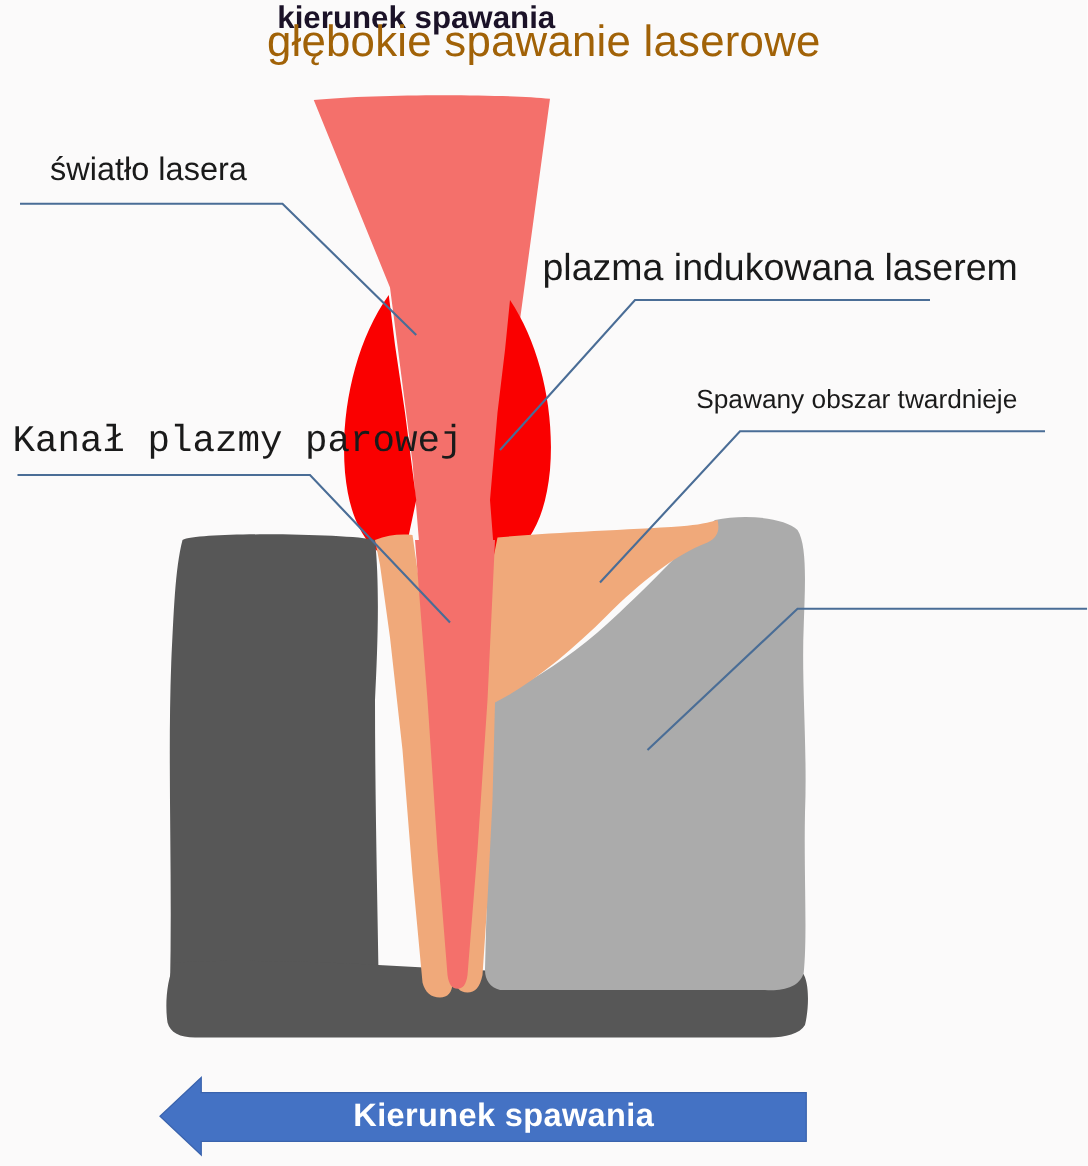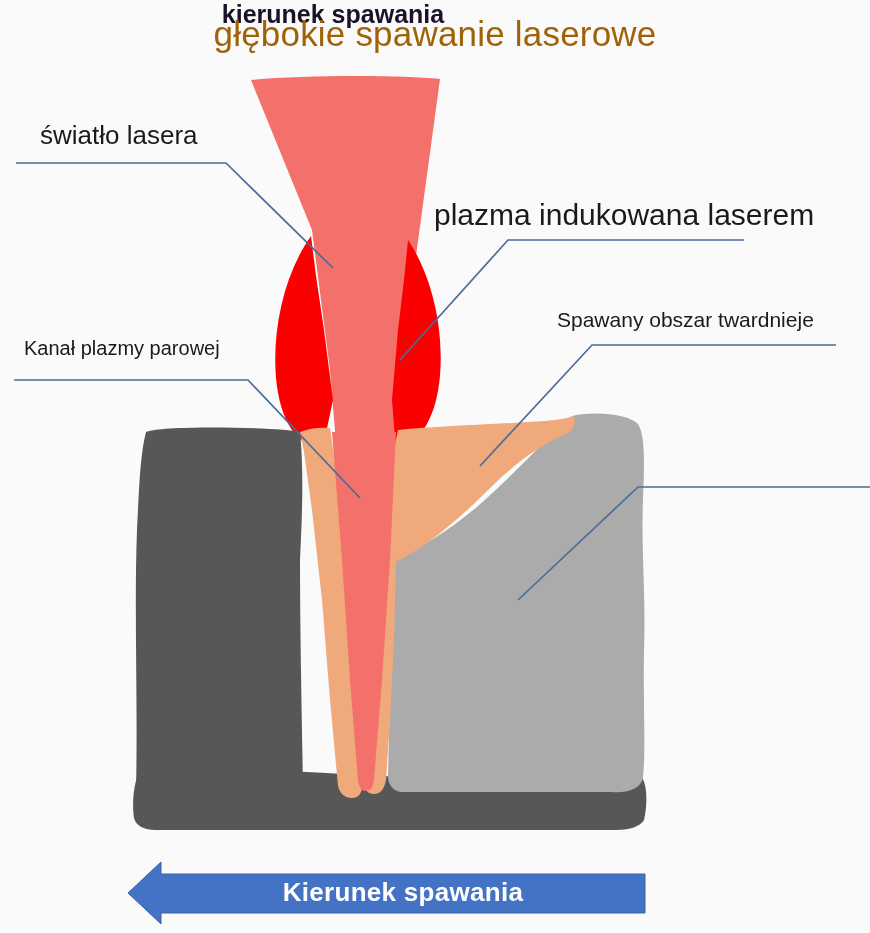--- a/index.html
+++ b/index.html
@@ -38,23 +38,24 @@
     color: #a16207;
     letter-spacing: 0.2px;
   }
   #lbl-laser-light {
     left: 16px;
     top: 120px;
     font-size: 26px;
     margin-left: 24px;
   }
   #lbl-vapor-channel {
-    left: 24px;
+    left: 10px;
     top: 337px;
-    font-size: 20px;
+    font-size: 30px;
+    font-family: Liberation Mono, monospace;
   }
   #lbl-plasma {
     left: 434px;
     top: 197px;
     font-size: 30px;
   }
   #lbl-hardening-top {
     left: 557px;
     top: 308px;
     font-size: 21px;

